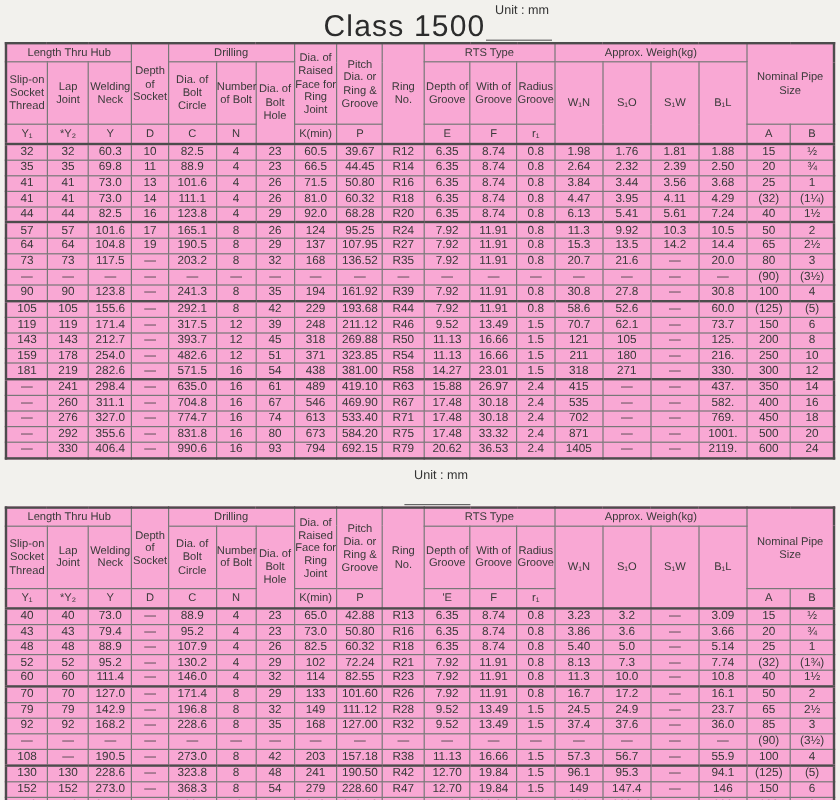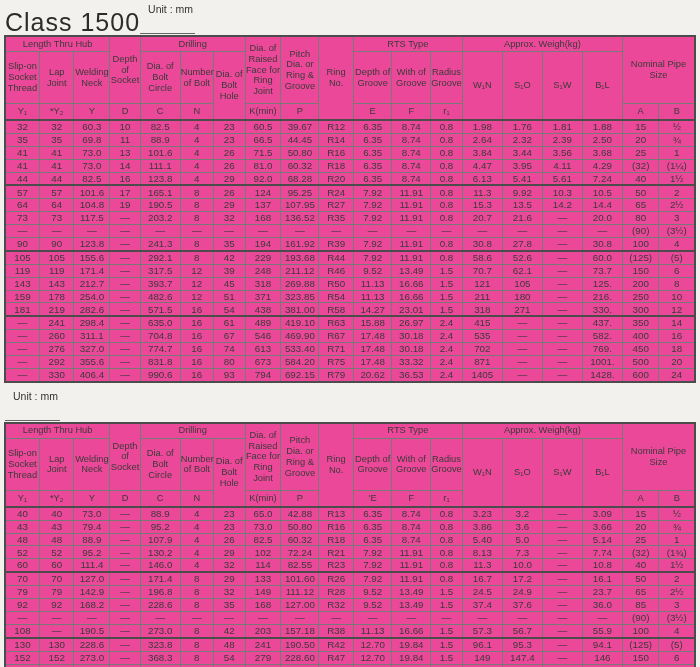--- a/index.html
+++ b/index.html
@@ -4,26 +4,26 @@
 <style>
   html,body{margin:0;padding:0;}
   body{
     width:700px;height:667px;overflow:hidden;box-sizing:border-box;
     background:#f2f1ed;color:#3a3a3a;
     font-family:"Liberation Sans","DejaVu Sans",sans-serif;
   }
   .page{padding:1px 4px 0 4px;}
   .table-block{margin-top:2px;}
   .table-block.second{margin-top:7px;}
-  .block-head{display:flex;justify-content:flex-start;align-items:flex-end;padding:0 1px;}
+  .block-head{display:flex;justify-content:center;align-items:flex-end;padding:0 1px;margin-left:29px;}
   .title{font-size:25px;font-weight:400;letter-spacing:1px;color:#2c2c2c;line-height:1.05;}
   .unit{font-size:10.5px;color:#333;border-bottom:1px solid #666;padding:0 2px 18px 8px;margin-bottom:1px;}
   table.spec{
     width:100%;border-collapse:collapse;table-layout:fixed;
-    background:#ec4899;border:2px solid #4c4c4c;
+    background:#f9a8d4;border:2px solid #4c4c4c;
   }
   table.spec th, table.spec td{
     border:1px solid #787878;text-align:center;vertical-align:middle;
     color:#3a3a3a;padding:0;
   }
   table.spec thead th{
     font-weight:400;font-size:9.3px;line-height:1.15;padding:1px 0;
   }
   table.spec thead{border-bottom:2px solid #4c4c4c;}
   tr.h1 th{height:12px;}
@@ -525,21 +525,21 @@
             <td>93</td>
             <td>794</td>
             <td>692.15</td>
             <td>R79</td>
             <td>20.62</td>
             <td>36.53</td>
             <td>2.4</td>
             <td>1405</td>
             <td>—</td>
             <td>—</td>
-            <td>1428.</td>
+            <td>2119.</td>
             <td>600</td>
             <td>24</td>
           </tr>
         </tbody>
     </table>
   </div>
 
   <div class="table-block second">
     <div class="block-head">
       <span class="unit">Unit : mm</span>

